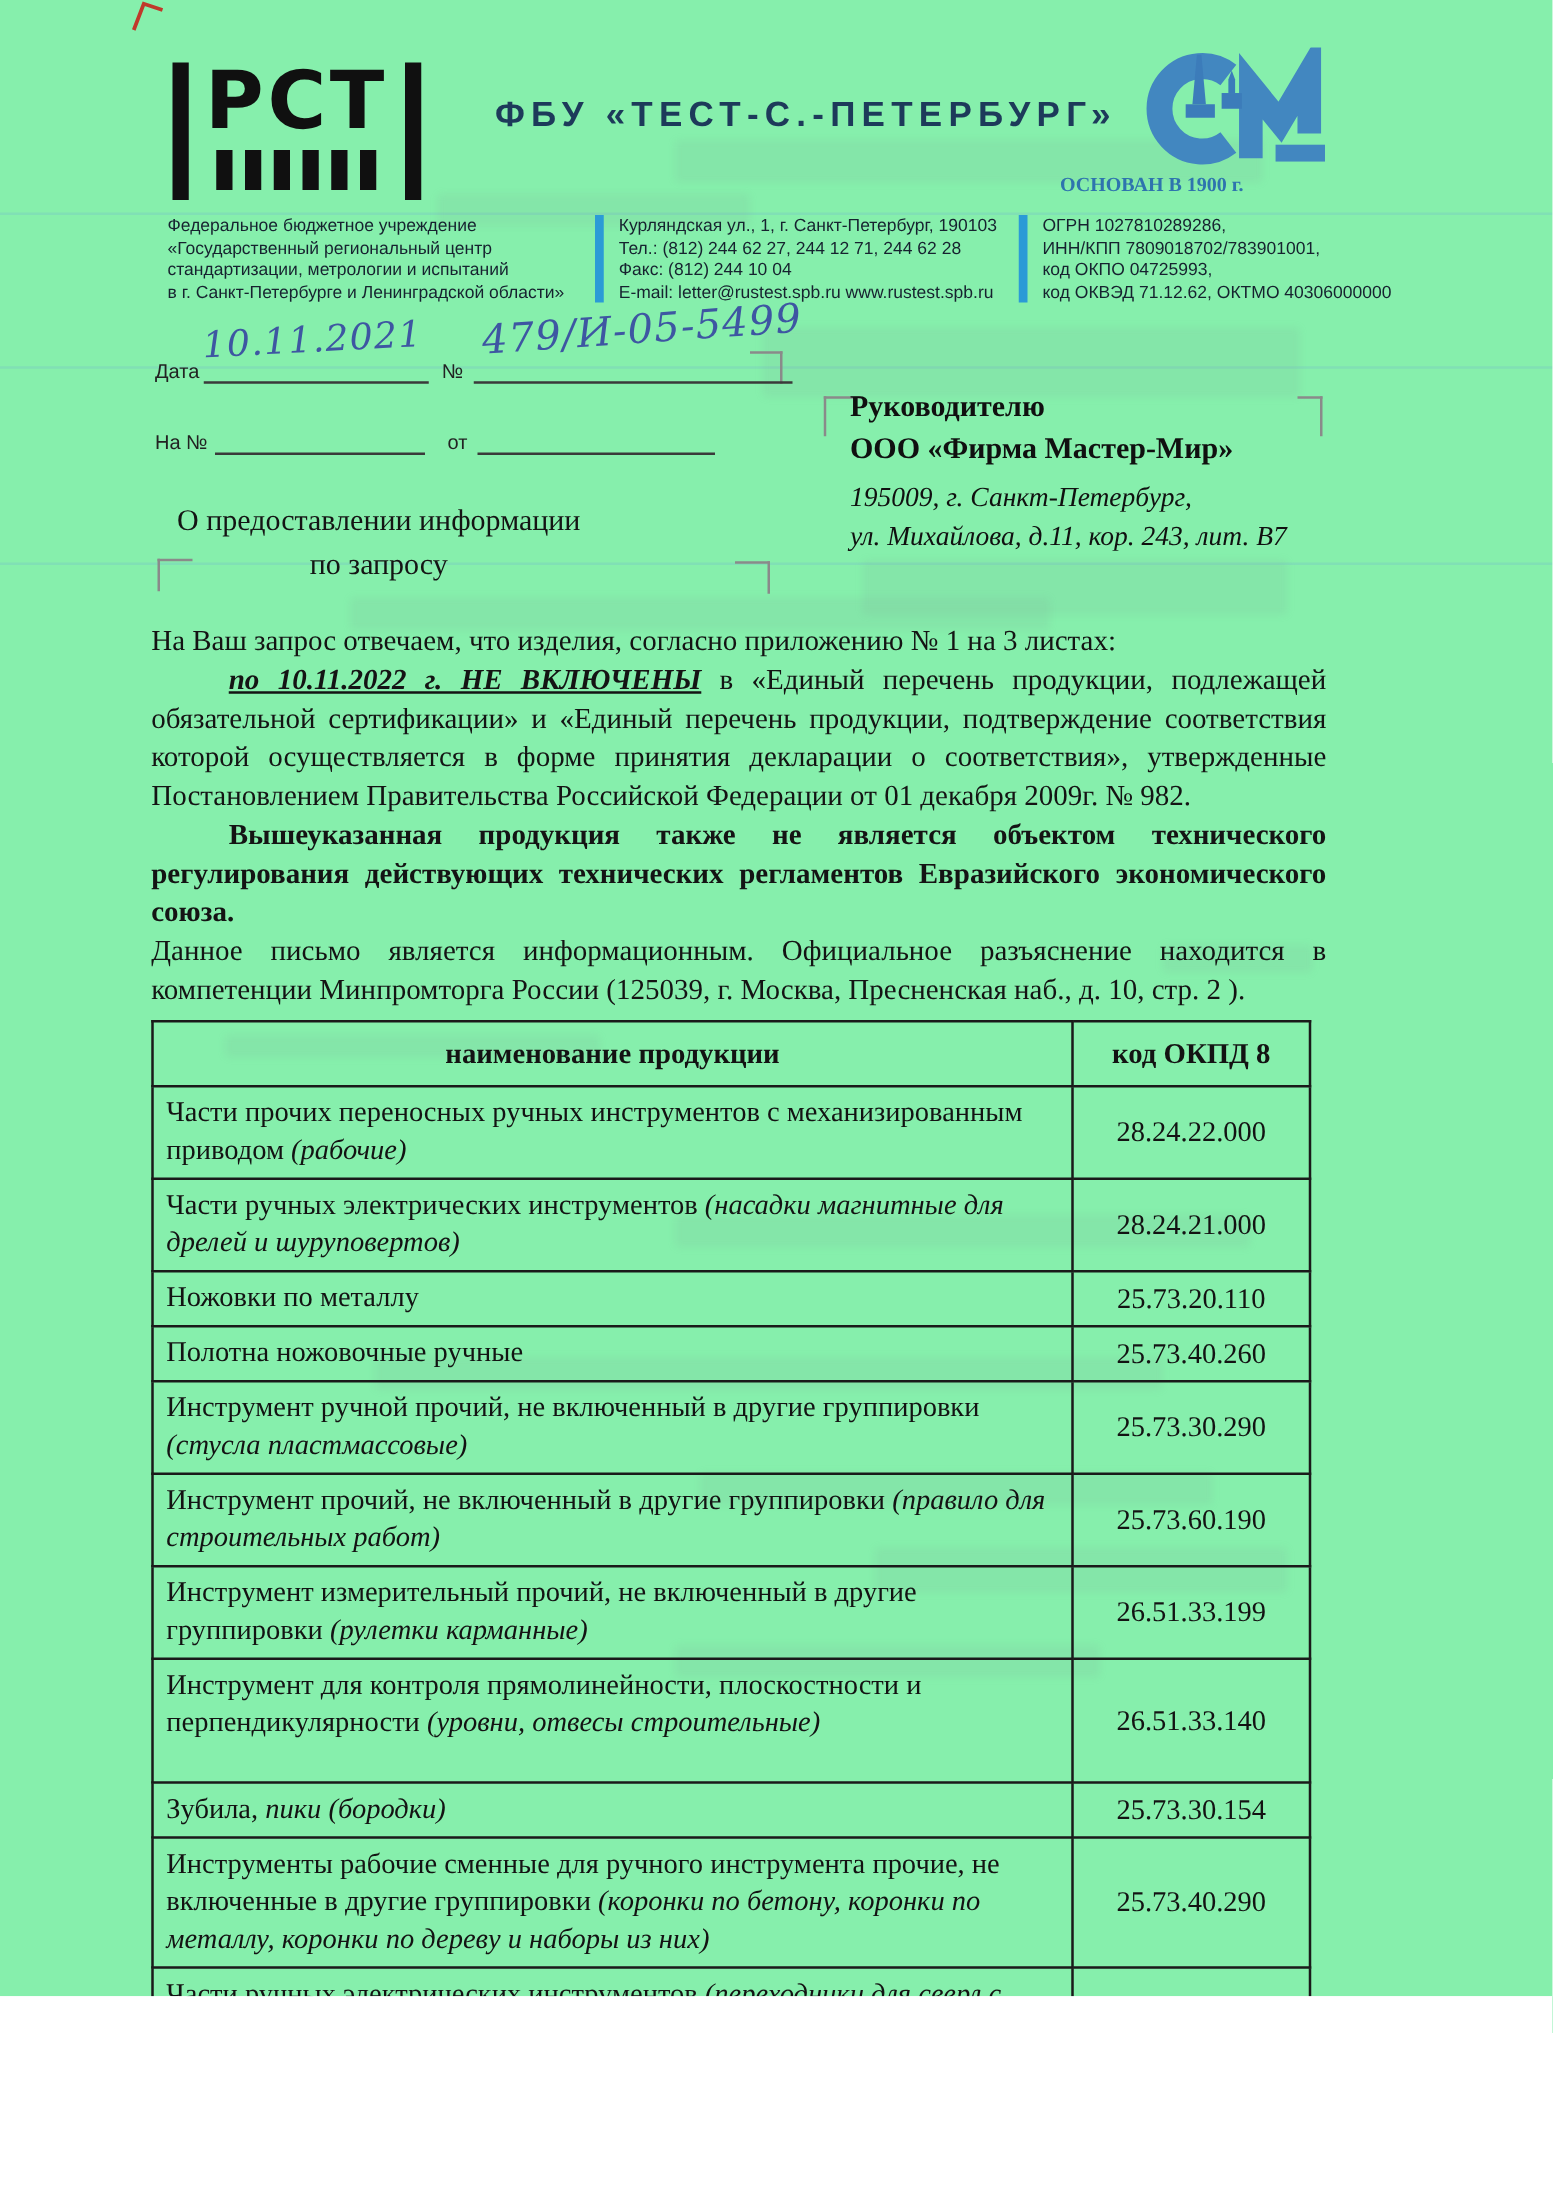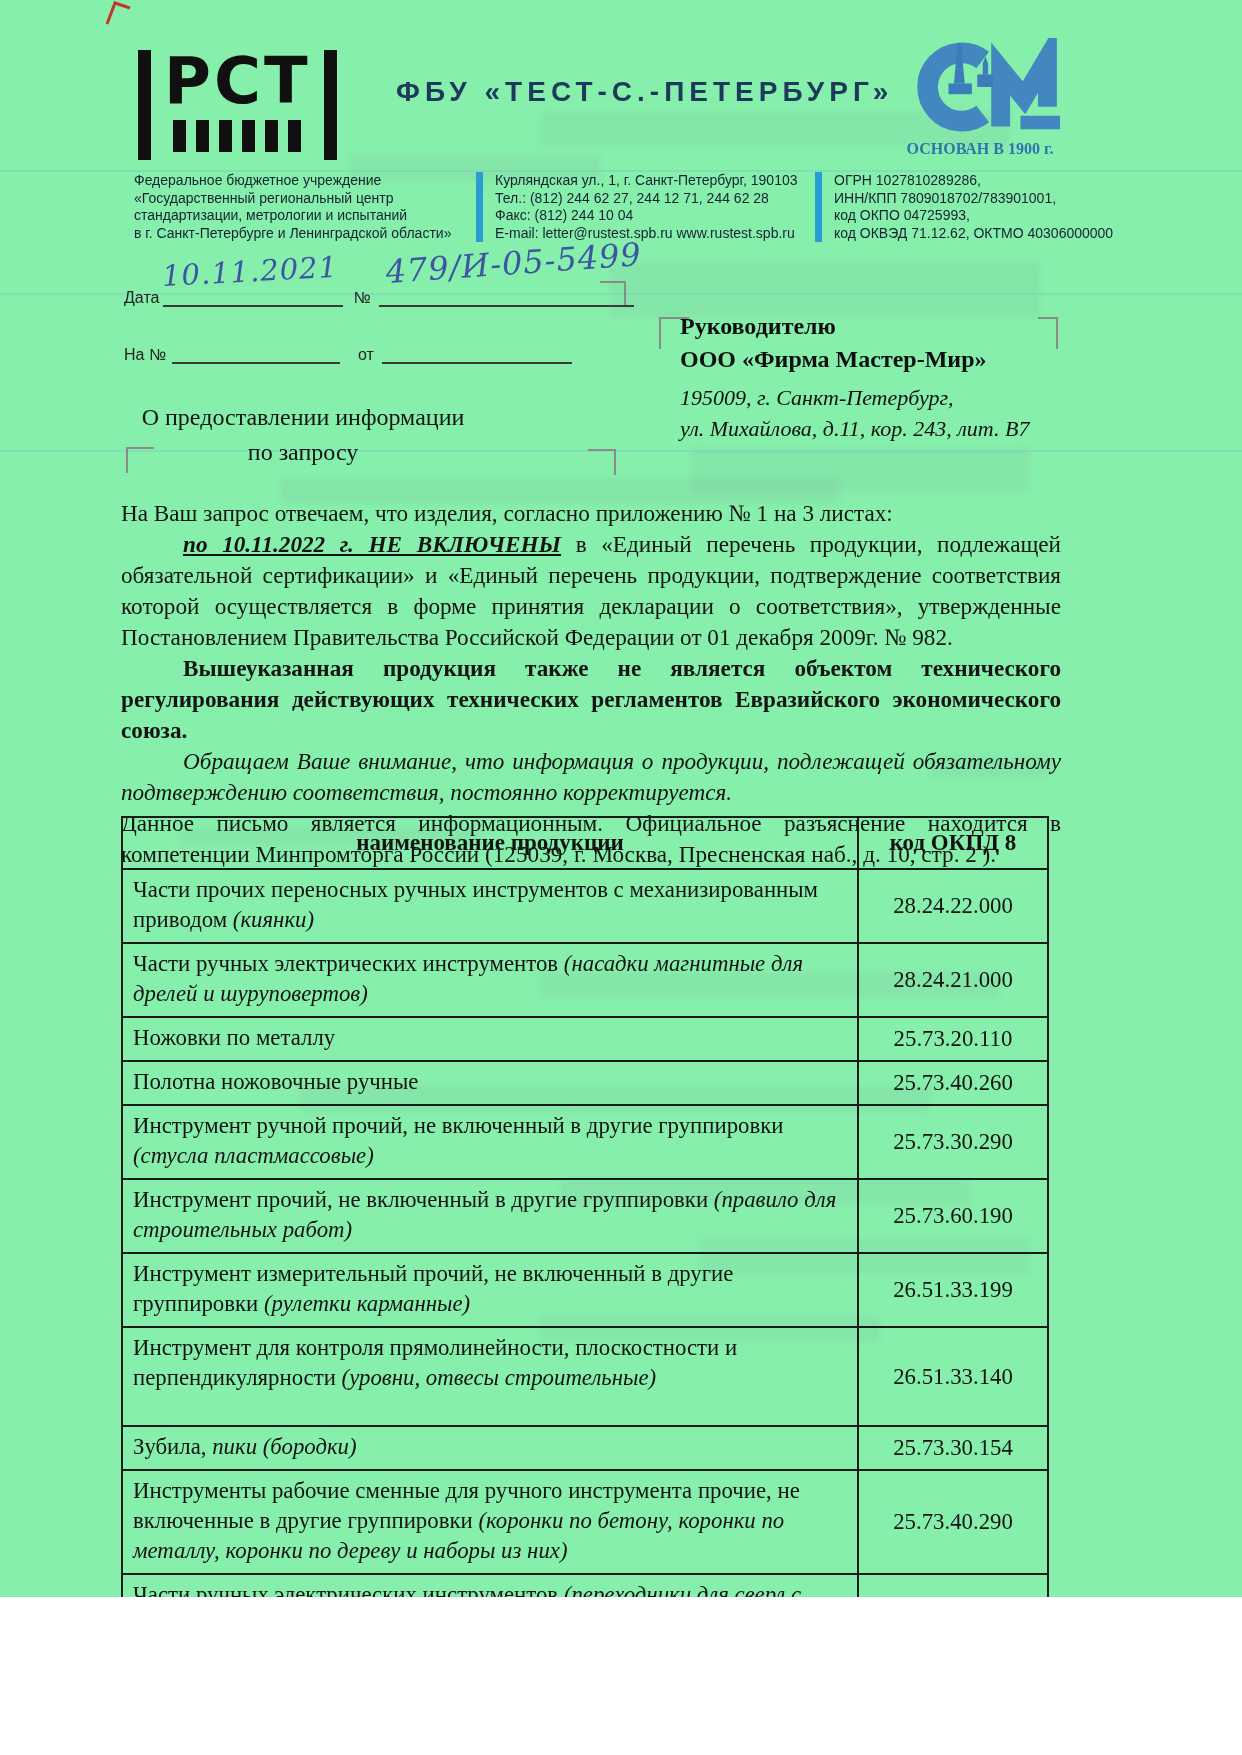--- a/index.html
+++ b/index.html
@@ -17,21 +17,21 @@
   .rst-logo{position:absolute;left:138px;top:50px;display:flex;gap:13px;height:110px;}
   .rst-bar{width:13px;background:#101010;height:110px;}
   .rst-mid{display:flex;flex-direction:column;align-items:center;}
   .rst-text{font-family:"DejaVu Sans",sans-serif;font-weight:bold;font-size:64px;line-height:62px;
             letter-spacing:3px;color:#101010;}
   .rst-dashes{display:flex;gap:10px;margin-top:8px;}
   .rst-dashes i{display:block;width:13px;height:32px;background:#101010;}
   .org-title{position:absolute;left:368px;top:76px;width:540px;font-family:"Liberation Sans",sans-serif;
              font-weight:bold;font-size:28px;letter-spacing:5px;color:#1d3a5a;white-space:nowrap;margin-left:28px;}
   .cm-logo{position:absolute;left:900px;top:38px;}
-  .founded{position:absolute;left:900px;top:140px;width:160px;text-align:center;
+  .founded{position:absolute;left:848px;top:140px;width:160px;text-align:left;
            font-family:"Liberation Serif",serif;font-weight:bold;font-size:16px;color:#2e74ae;}
   .info-row{position:absolute;left:134px;top:172px;display:flex;align-items:flex-start;
             font-family:"Liberation Sans",sans-serif;font-size:14px;line-height:17.5px;color:#16222f;}
   .info-col div{white-space:nowrap;}
   .ic1{width:338px;}
   .ic2{width:316px;}
   .ic3{width:250px;}
   .vsep{width:7px;height:70px;background:#2b9bd6;margin:0 12px 0 4px;flex:none;}
   
   .date-row{position:absolute;left:124px;top:285px;display:flex;align-items:flex-end;
@@ -195,34 +195,33 @@
 
   <div class="subject">
     <div>О предоставлении информации</div>
     <div>по запросу</div>
   </div>
 
   <div class="body-text">
       <p class=""><span>На Ваш запрос отвечаем, что изделия, согласно приложению № 1 на 3 листах:</span></p>
       <p class="indent"><span class="biu">по 10.11.2022 г. НЕ ВКЛЮЧЕНЫ</span><span> в «Единый перечень продукции, подлежащей обязательной сертификации» и «Единый перечень продукции, подтверждение соответствия которой осуществляется в форме принятия декларации о соответствия», утвержденные Постановлением Правительства Российской Федерации от 01 декабря 2009г. № 982.</span></p>
       <p class="indent"><span class="b">Вышеуказанная продукция также не является объектом технического регулирования действующих технических регламентов Евразийского экономического союза.</span></p>
-      <p class="indent"><span class="i">Обращаем Ваше внимание, что информация о продукции, подлежащей обязательному подтверждению соответствия, постоянно корректируется.</span></p>
       <p class=""><span>Данное письмо является информационным. Официальное разъяснение находится в компетенции Минпромторга России (125039, г. Москва, Пресненская наб., д. 10, стр. 2 ).</span></p>
     </div>
 
   <table class="product-table">
     <thead>
       <tr>
         <th>наименование продукции</th>
         <th class="cell-code">код ОКПД 8</th>
       </tr>
     </thead>
     <tbody>
         <tr>
-          <td class="cell-name"><span>Части прочих переносных ручных инструментов с механизированным приводом </span><span class="i">(киянки)</span></td>
+          <td class="cell-name"><span>Части прочих переносных ручных инструментов с механизированным приводом </span><span class="i">(рабочие)</span></td>
           <td class="cell-code">28.24.22.000</td>
         </tr>
         <tr>
           <td class="cell-name"><span>Части ручных электрических инструментов </span><span class="i">(насадки магнитные для дрелей и шуруповертов)</span></td>
           <td class="cell-code">28.24.21.000</td>
         </tr>
         <tr>
           <td class="cell-name"><span>Ножовки по металлу</span></td>
           <td class="cell-code">25.73.20.110</td>
         </tr>

